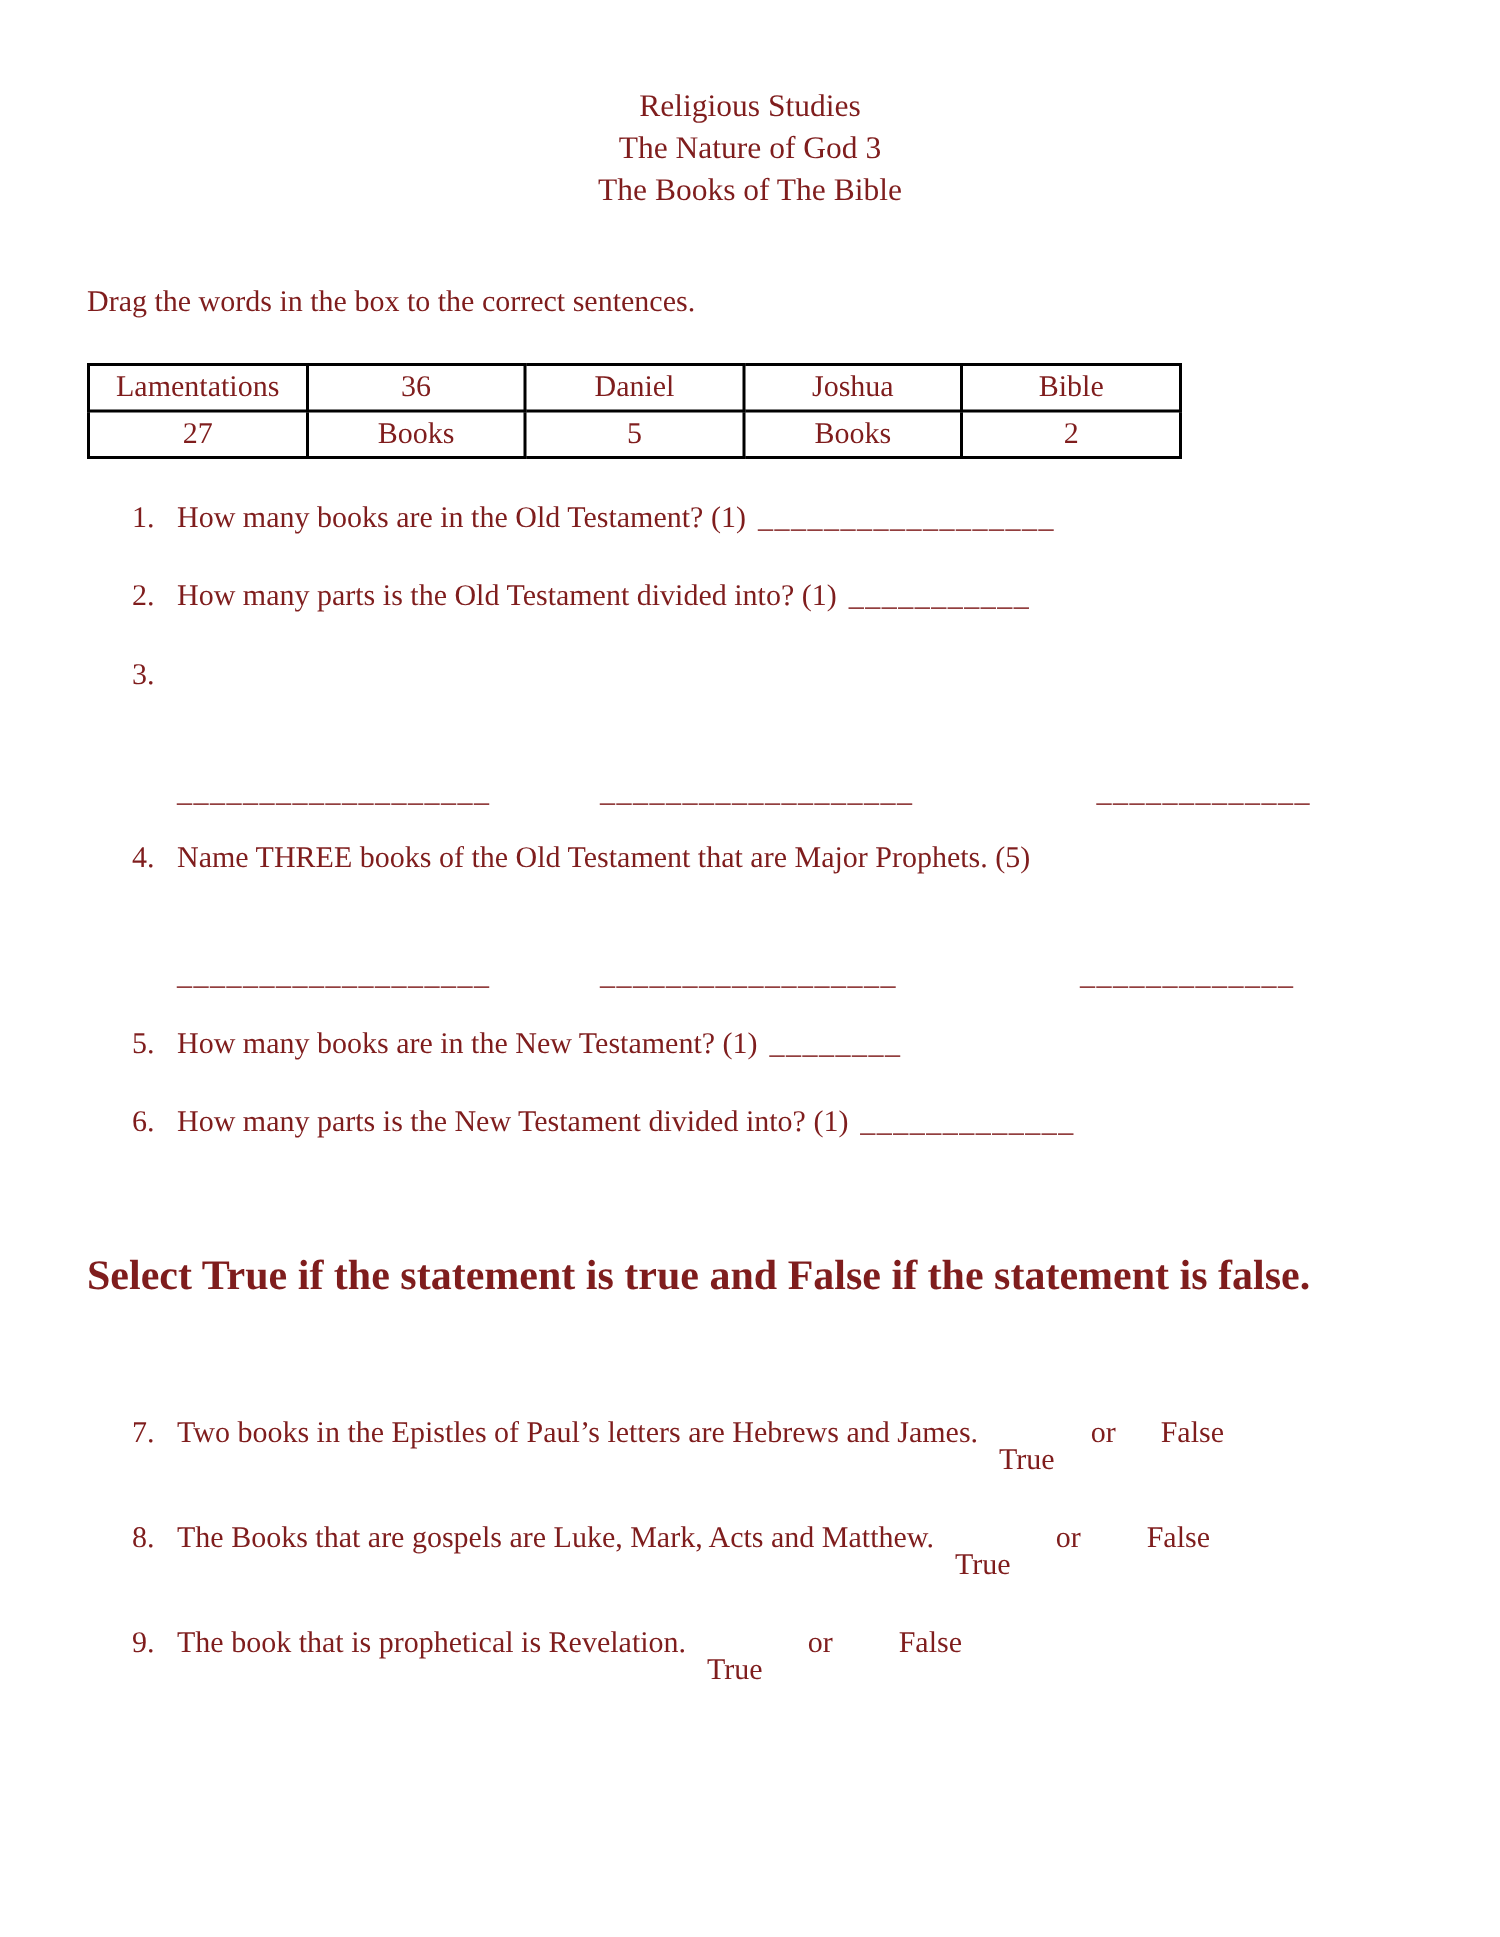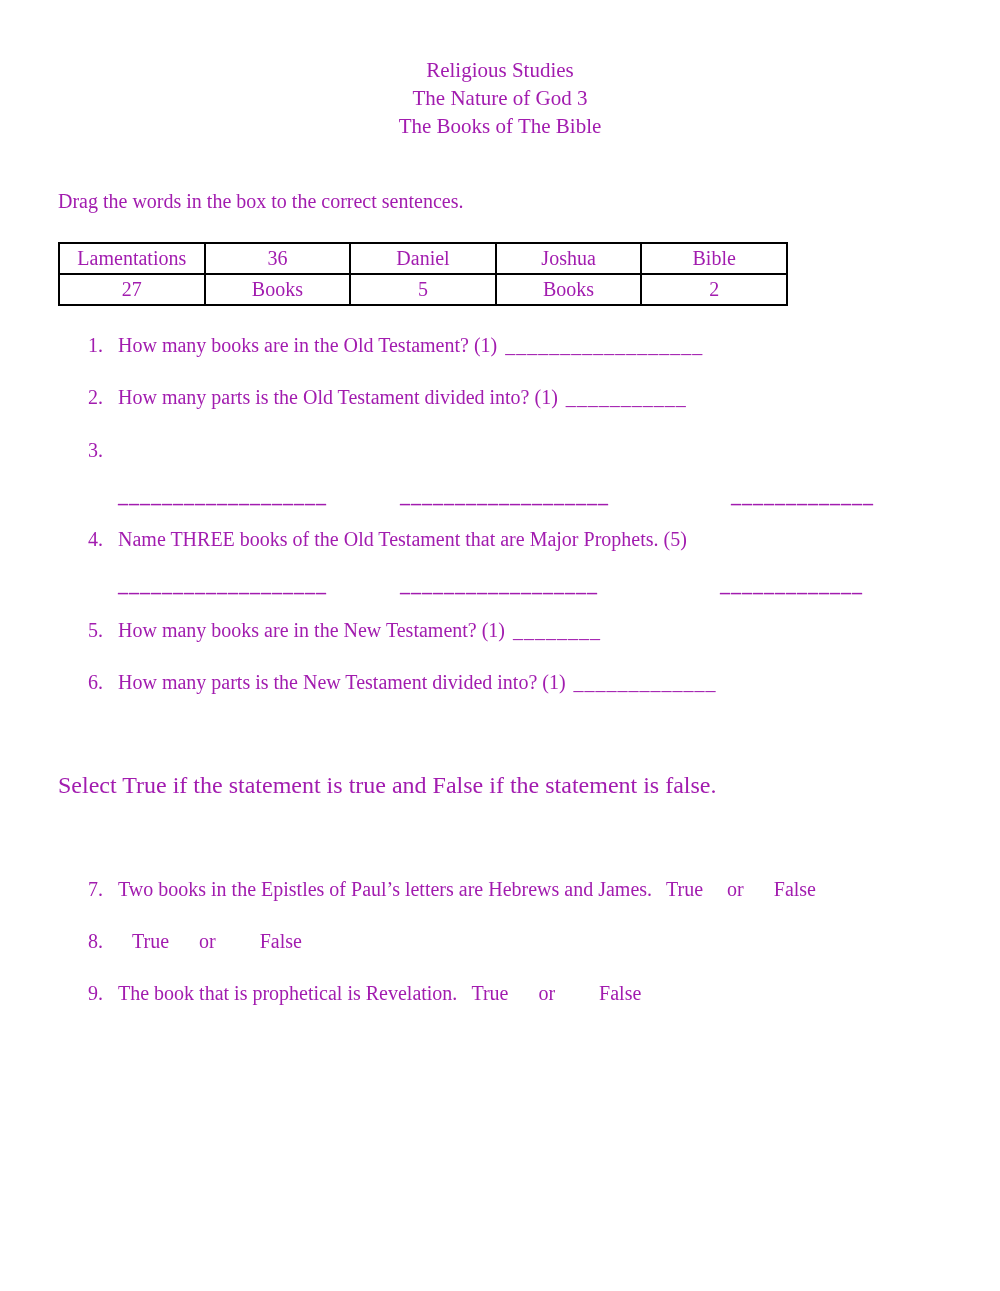--- a/index.html
+++ b/index.html
@@ -1,20 +1,20 @@
 <!DOCTYPE html>
 <html><head>
 <meta charset="utf-8">
 <style>
   html,body { margin:0; padding:0; background:#ffffff; }
   .page {
     position:relative;
     width:1000px; height:1291px;
     background:#ffffff;
-    color:#a21caf;
+    color:#7f1d1d;
     font-family:"Liberation Serif","DejaVu Serif",serif;
     overflow:hidden;
   }
   .title-block { padding-top:56px; text-align:center; font-size:21px; line-height:28px; }
   .drag-instruction { margin:48px 0 0 58px; font-size:20px; line-height:26px; }
 
   table.word-bank {
     margin:28px 0 0 58px;
     border-collapse:collapse;
     width:730px;
@@ -33,32 +33,32 @@
   .q { display:flex; line-height:26px; }
   .q .num { width:30px; flex:none; }
   .q-2 { margin-top:26px; }
   .q-3 { margin-top:27px; }
   .q-4 { margin-top:18px; }
   .q-5 { margin-top:20px; }
   .q-6 { margin-top:26px; }
 
   .blank { letter-spacing:1px; white-space:nowrap; }
   .inline-blank { margin-left:8px; }
-  .blank-row { display:flex; margin-top:19px; padding-left:30px; line-height:26px;font-weight:bold; }
+  .blank-row { display:flex; margin-top:52px; padding-left:30px; line-height:26px; }
   .blank-row .b2 { margin-left:73px; }
   .blank-row .b3 { margin-left:122px; }
 
-  .select-instruction { margin:77px 0 0 58px; font-size:24px; line-height:26px; }
+  .select-instruction { margin:77px 0 0 58px; font-size:28px; line-height:26px;font-weight:bold; }
 
   .tf-questions { margin:78px 0 0 88px; font-size:20px; }
   .tf-q { display:flex; line-height:26px; }
   .tf-q .num { width:30px; flex:none; }
   .tf-q2, .tf-q3 { margin-top:26px; }
   .tf-opt { cursor:pointer; }
-  .tf-true  { margin-left:14px; }
+  .tf-true  { margin-left:14px;margin-top:18px; }
   .tf-or    { margin-left:24px; }
   .tf-false { margin-left:30px; }
   .wide .tf-or    { margin-left:30px; }
   .wide .tf-false { margin-left:44px; }
 </style>
 </head>
 <body>
 
 <div class="page">
 
@@ -143,20 +143,21 @@
     <div class="tf-q tf-q1">
       <span class="num">7.</span>
       <span>Two books in the Epistles of Paul’s letters are Hebrews and James.</span>
       <span class="tf-opt tf-true">True</span>
       <span class="tf-or">or</span>
       <span class="tf-opt tf-false">False</span>
     </div>
 
     <div class="tf-q tf-q2 wide">
       <span class="num">8.</span>
+      <span>The Books that are gospels are Luke, Mark, Acts and Matthew.</span>
       <span class="tf-opt tf-true">True</span>
       <span class="tf-or">or</span>
       <span class="tf-opt tf-false">False</span>
     </div>
 
     <div class="tf-q tf-q3 wide">
       <span class="num">9.</span>
       <span>The book that is prophetical is Revelation.</span>
       <span class="tf-opt tf-true">True</span>
       <span class="tf-or">or</span>

